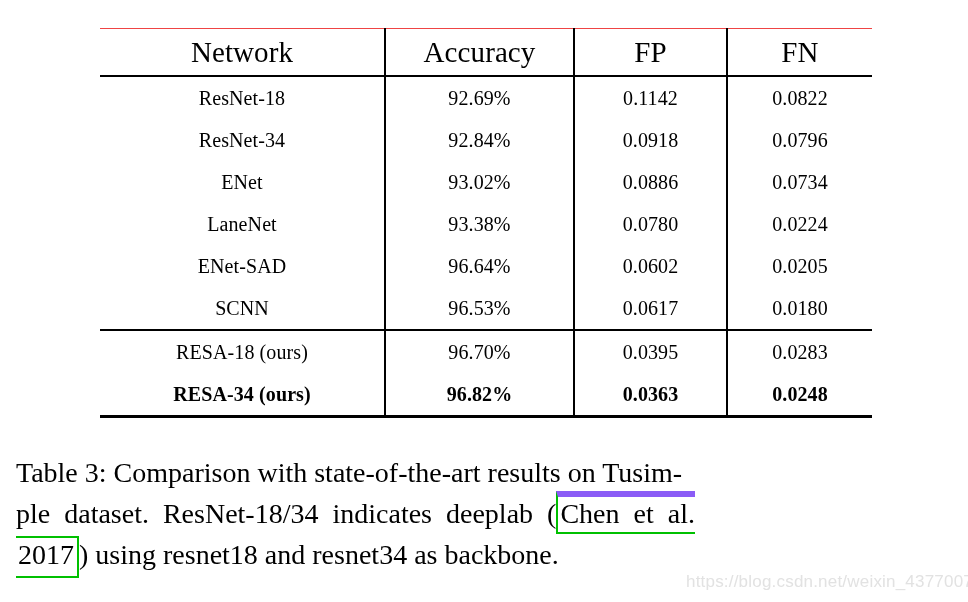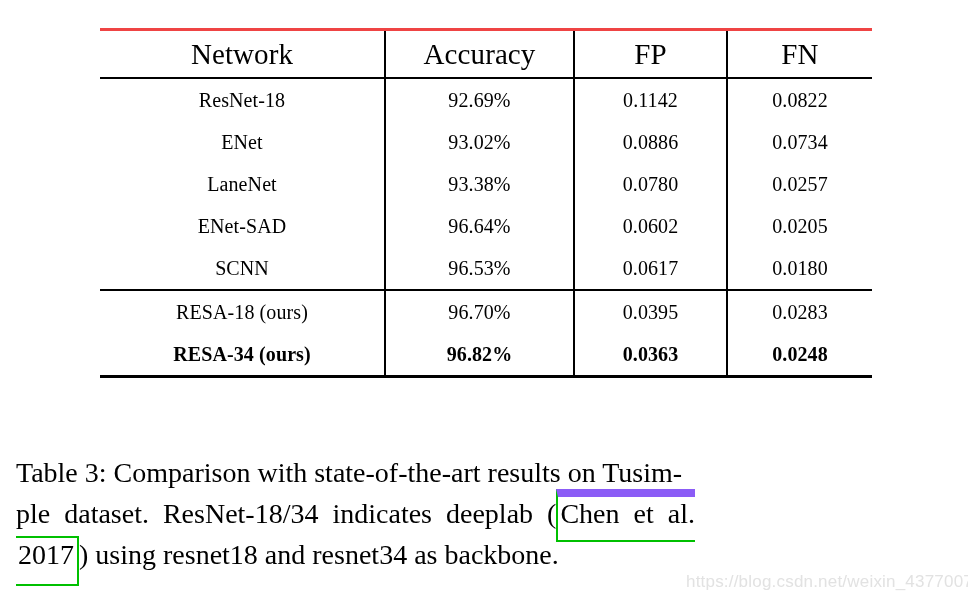--- a/index.html
+++ b/index.html
@@ -54,21 +54,21 @@
   }
 
   
   table.results th:not(:last-child),
   table.results td:not(:last-child) {
     border-right: 2.5px solid #000;
   }
 
   
   thead tr.header-row th {
-    border-top: 3px solid #ef4444;
+    border-top: 1px solid #ef4444;
     border-bottom: 2.5px solid #000;
   }
   tbody tr.rule-top td {
     border-top: 2.5px solid #000;
   }
   tbody tr.group-sep td {
     border-top: 2.5px solid #000;
   }
   tbody tr.last-row td {
     border-bottom: 3px solid #000;
@@ -89,30 +89,30 @@
   #caption .cap-line {
     white-space: nowrap;
     position: relative;
     height: 41px;
   }
   #caption .cap-line.justified {
     word-spacing: 7px;
   }
   .cite-open {
     border-left: 2px solid #00c000;
-    border-top: 8px solid #8b5cf6;
+    border-top: 6px solid #8b5cf6;
     border-bottom: 2px solid #00c000;
-    padding: 1px 0 11px 2px;
+    padding: 1px 0 3px 2px;
     margin-right: -2px;
   }
   .cite-close {
     border-right: 2px solid #00c000;
     border-top: 2px solid #00c000;
     border-bottom: 2px solid #00c000;
-    padding: 1px 3px 14px 2px;
+    padding: 1px 3px 6px 2px;
     text-align: right;
   }
 
   
   #watermark {
     position: absolute;
     left: 686px;
     top: 572px;
     font-family: "Liberation Sans", "DejaVu Sans", sans-serif;
     font-size: 17px;
@@ -141,30 +141,36 @@
       </tr>
     </thead>
     <tbody>
       <tr class="rule-top">
         <td>ResNet-18</td>
         <td>92.69%</td>
         <td>0.1142</td>
         <td>0.0822</td>
       </tr>
       <tr>
+        <td>ResNet-34</td>
+        <td>92.84%</td>
+        <td>0.0918</td>
+        <td>0.0796</td>
+      </tr>
+      <tr>
         <td>ENet</td>
         <td>93.02%</td>
         <td>0.0886</td>
         <td>0.0734</td>
       </tr>
       <tr>
         <td>LaneNet</td>
         <td>93.38%</td>
         <td>0.0780</td>
-        <td>0.0257</td>
+        <td>0.0224</td>
       </tr>
       <tr>
         <td>ENet-SAD</td>
         <td>96.64%</td>
         <td>0.0602</td>
         <td>0.0205</td>
       </tr>
       <tr>
         <td>SCNN</td>
         <td>96.53%</td>

